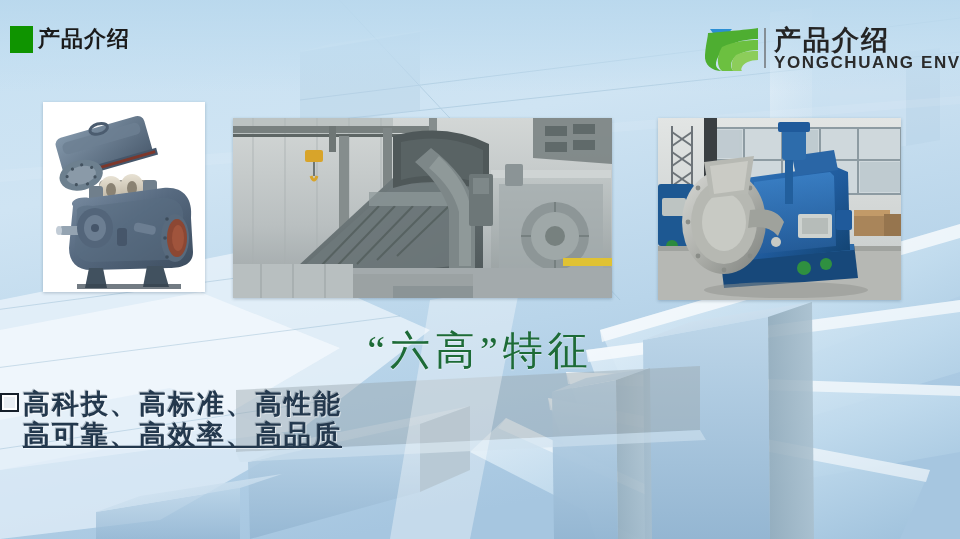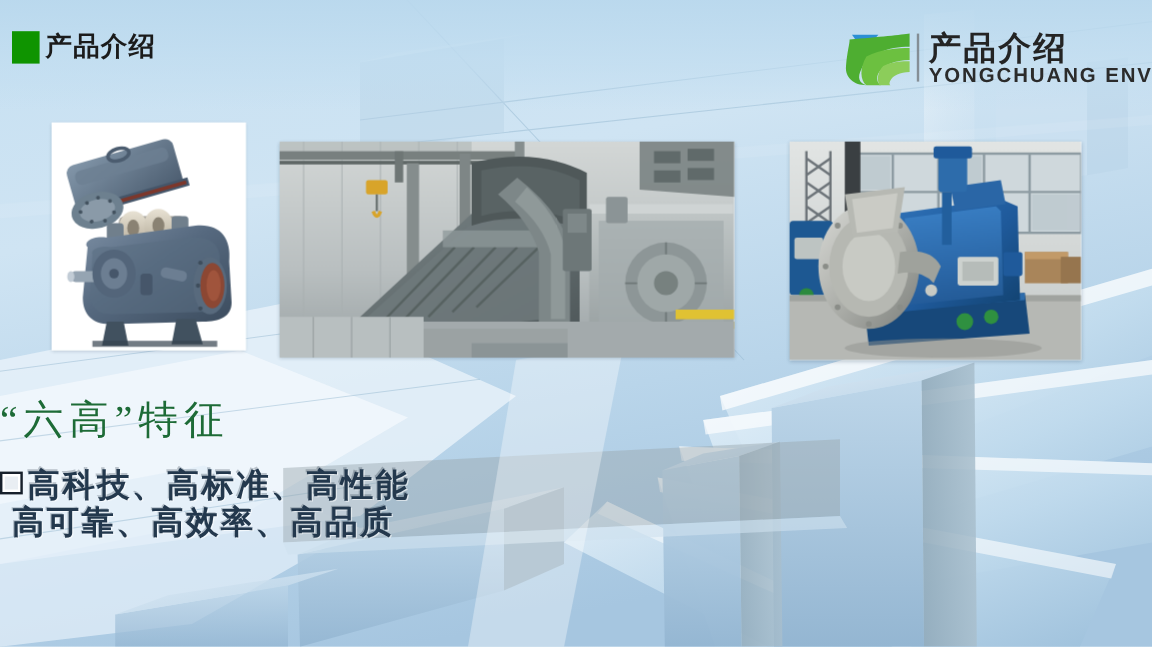--- a/index.html
+++ b/index.html
@@ -90,23 +90,23 @@
 
   #photo-pump   { left: 43px;  top: 102px; width: 162px; height: 190px; }
   #photo-plant  { left: 233px; top: 118px; width: 379px; height: 180px; }
   #photo-blower { left: 658px; top: 118px; width: 243px; height: 182px; }
 
   
   .headline {
     position: absolute;
     left: 0; top: 330px;
     width: 960px;
-    text-align: left;
+    text-align: center;
     font-family: "Liberation Serif", "DejaVu Serif", serif;
-    font-size: 33px;
+    font-size: 40px;
     color: #1d6b37;
     letter-spacing: 5px;
     line-height: 42px;
     text-shadow: 0 1px 1px rgba(255,255,255,0.55);
     white-space: nowrap;
   }
 
   
   .bullet-block {
     position: absolute;
@@ -126,21 +126,21 @@
   }
   .bullet-line .marker {
     display: inline-block;
     width: 15px; height: 15px;
     border: 2px solid #17202b;
     background: #e9eef3;
     box-shadow: inset 0 0 0 2px #ffffff;
     margin-right: 4px;
     vertical-align: 1px;
   }
-  .bullet-line.second { padding-left: 10px; }
+  .bullet-line.second { padding-left: 23px; text-decoration: underline; }
 </style>
 </head>
 <body>
 
 <div id="slide">
 
   <div class="bg-layer">
     <svg viewBox="0 0 960 539" xmlns="http://www.w3.org/2000/svg">
       <defs>
         <linearGradient id="skyg" x1="0" y1="0" x2="0.35" y2="1">

